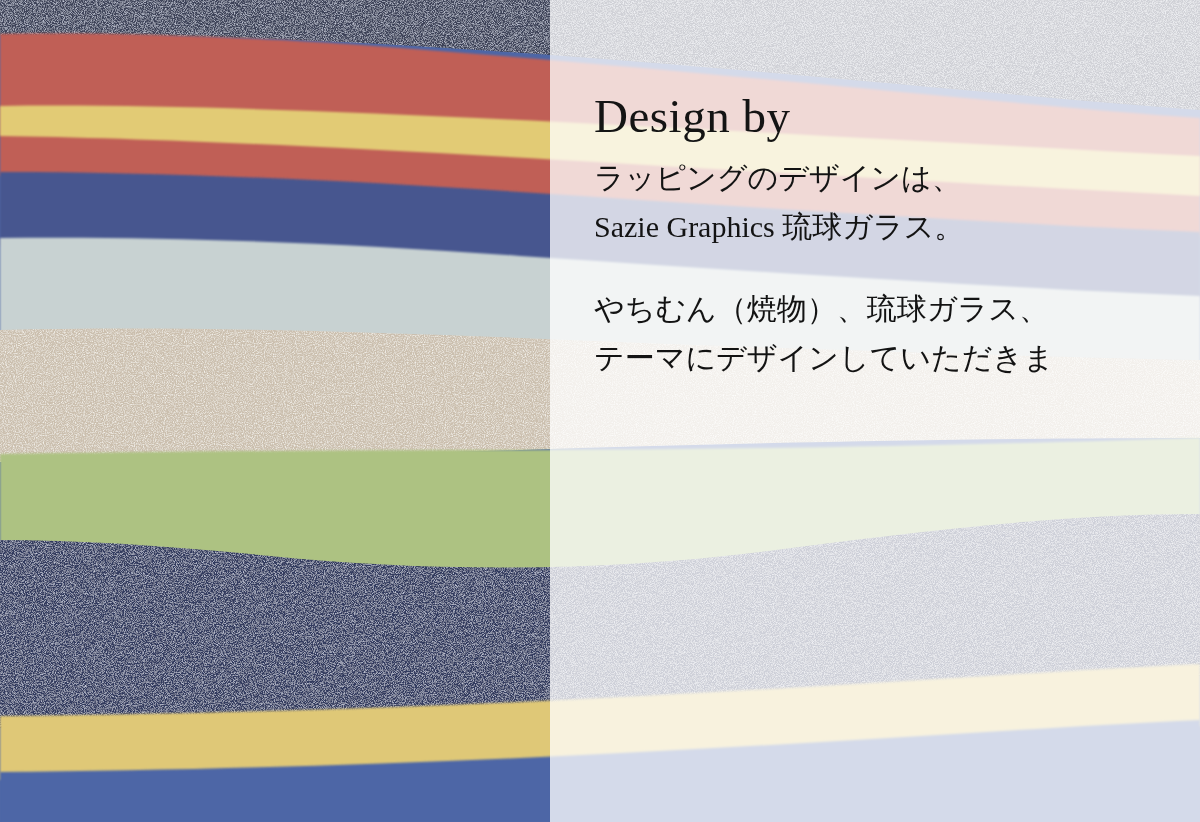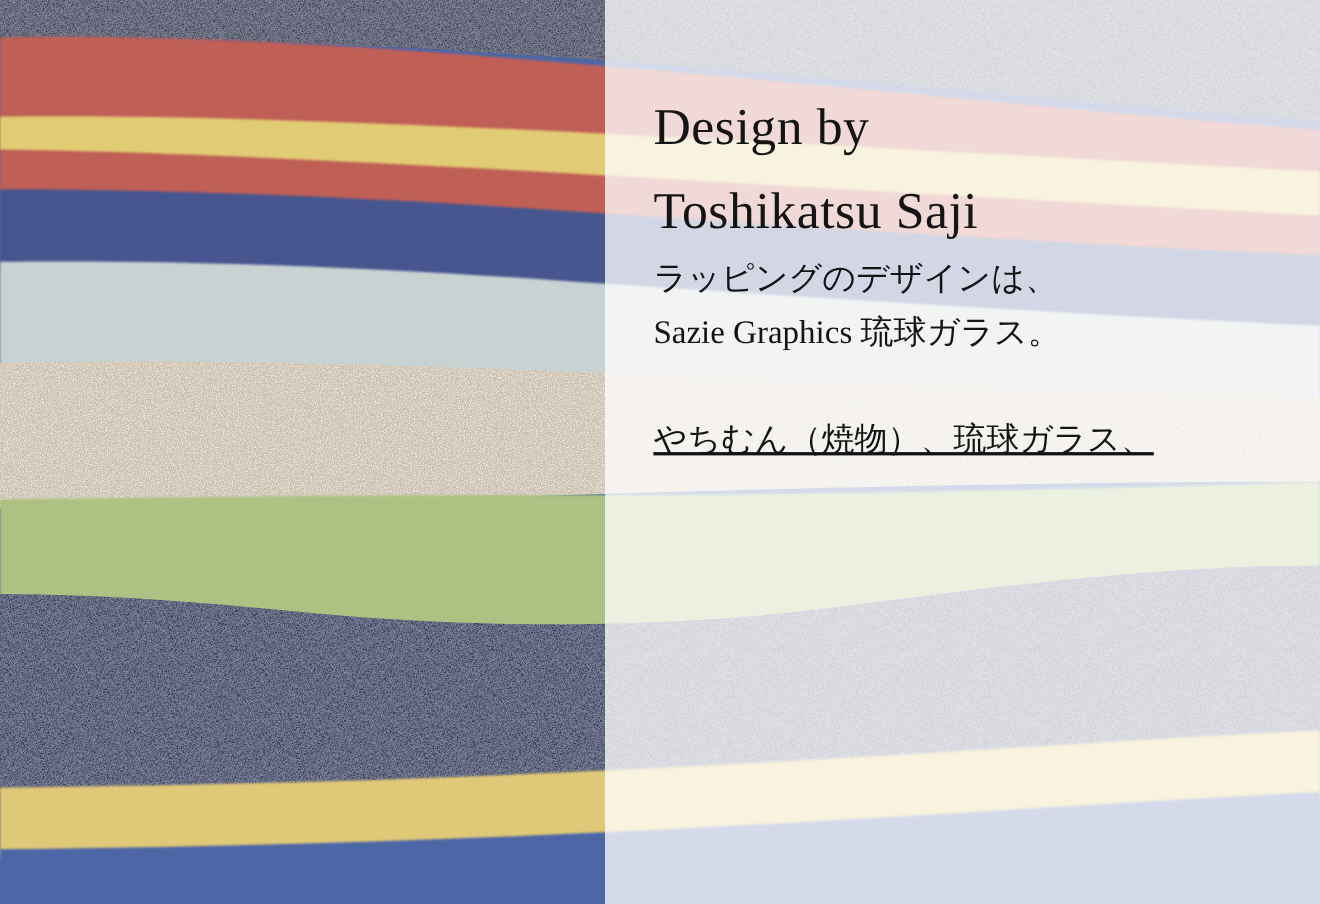--- a/index.html
+++ b/index.html
@@ -76,21 +76,21 @@
     color: #131313;
     margin: 0;
     font-weight: 400;
   }
   .body-block .bd-line {
     display: block;
     white-space: nowrap;
   }
 
   #para-wrapping { }
-  #para-crafts   { margin-top: 48px; text-decoration: underline; }
+  #para-crafts   { margin-top: 33px; }
 </style>
 </head>
 <body>
 
 <div id="poster">
 
   <div id="artwork">
     <svg viewBox="0 0 1200 822" preserveAspectRatio="none" xmlns="http://www.w3.org/2000/svg">
       <defs>
 
@@ -143,26 +143,26 @@
                L1200,822 H0 Z" fill="#4d66a6" filter="url(#softEdge)"></path>
     </svg>
   </div>
 
   <div id="wash-panel"></div>
 
   <div id="text-column">
 
     <h1 class="headline">
       <span class="hl-line">Design by</span>
-      <span class="hl-line">Toshikatsu Saji</span>
     </h1>
 
     <p class="body-block" id="para-wrapping">
       <span class="bd-line">ラッピングのデザインは、</span>
       <span class="bd-line">Sazie Graphics 琉球ガラス。</span>
     </p>
 
     <p class="body-block" id="para-crafts">
       <span class="bd-line">やちむん（焼物）、琉球ガラス、</span>
+      <span class="bd-line">テーマにデザインしていただきま</span>
     </p>
 
   </div>
 </div>
 
 </body></html>

